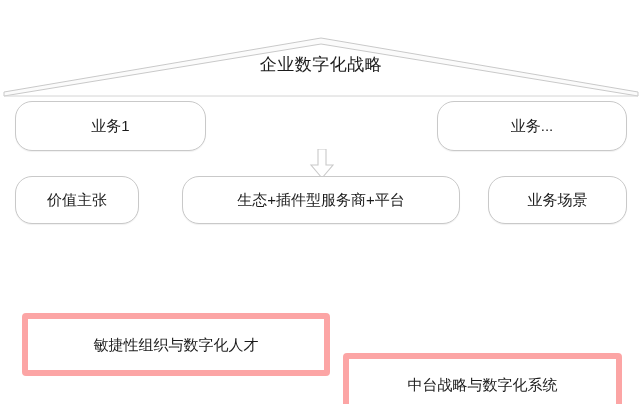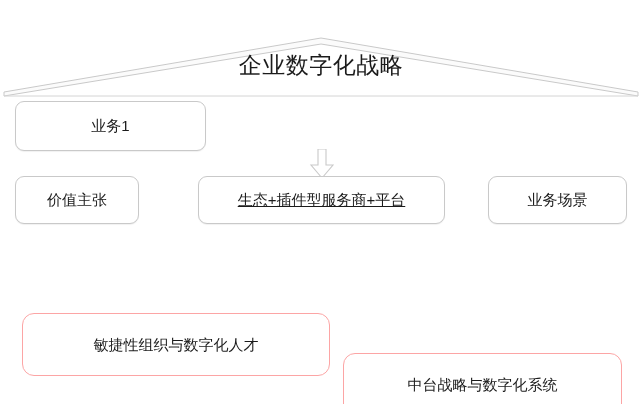--- a/index.html
+++ b/index.html
@@ -28,62 +28,62 @@
     width: 642px;
     height: 68px;
   }
   .roof svg { display: block; }
   .roof-title {
     position: absolute;
     left: 0;
     top: 55px;
     width: 642px;
     text-align: center;
-    font-size: 23px;
+    font-size: 17px;
     line-height: 20px;
     color: #1b1b1b;
     letter-spacing: 0.5px;
     white-space: nowrap;
   }
 
   
   .box {
     position: absolute;
     box-sizing: border-box;
     background: #ffffff;
     border: 1px solid #c9c9c9;
-    border-radius: 9px;
+    border-radius: 17px;
     display: flex;
     align-items: center;
     justify-content: center;
     color: #1b1b1b;
     font-size: 15px;
     line-height: 1.2;
     white-space: nowrap;
     box-shadow: 0 1px 1px rgba(0,0,0,0.06);
   }
   .box.square {
-    border-radius: 12px;
-    border: 1px solid #fca5a5;
+    border-radius: 4px;
+    border: 6px solid #fca5a5;
     box-shadow: none;
   }
   .box .label {
     display: block;
   }
 
   
   .r1 { top: 101px; height: 50px; }
   #box-biz-1 { left: 15px;  width: 191px; }
   #box-biz-2 { left: 227px; width: 191px; }
   #box-biz-3 { left: 437px; width: 190px; }
 
   
   .r2 { top: 176px; height: 48px; }
   #box-value-prop { left: 15px;  width: 124px; }
-  #box-ecosystem  { left: 198px; width: 247px; text-decoration: underline; }
+  #box-ecosystem  { left: 182px; width: 278px; }
   #box-profit     { left: 488px; width: 139px; }
 
   
   .r3 { top: 250px; height: 49px; }
   #box-scenarios { left: 15px; width: 612px; font-size: 16px; }
 
   
   .r4 { top: 313px; height: 63px; }
   #box-org    { left: 22px;  width: 308px; }
   #box-system { left: 343px; width: 279px; margin-top: 40px; }
@@ -107,20 +107,23 @@
     <svg width="642" height="68" viewBox="0 0 642 68" xmlns="http://www.w3.org/2000/svg">
       <polygon points="321,8 638,62 638,66 321,14 4,66 4,62" fill="#fbfbfb" stroke="#c9c9c9" stroke-width="1"></polygon>
       <line x1="4" y1="66" x2="638" y2="66" stroke="#d4d4d4" stroke-width="1"></line>
     </svg>
   </div>
   <div class="roof-title">企业数字化战略</div>
 
   <div class="box r1" id="box-biz-1">
     <span class="label">业务1</span>
   </div>
+  <div class="box r1" id="box-biz-3">
+    <span class="label">业务...</span>
+  </div>
 
   <div class="down-arrow">
     <svg width="26" height="30" viewBox="0 0 26 30" xmlns="http://www.w3.org/2000/svg">
       <polygon points="9,0 17,0 17,16 24,16 13,29 2,16 9,16" fill="#ffffff" stroke="#c9c9c9" stroke-width="1.1" stroke-linejoin="miter"></polygon>
     </svg>
   </div>
 
   <div class="box r2" id="box-value-prop">
     <span class="label">价值主张</span>
   </div>

